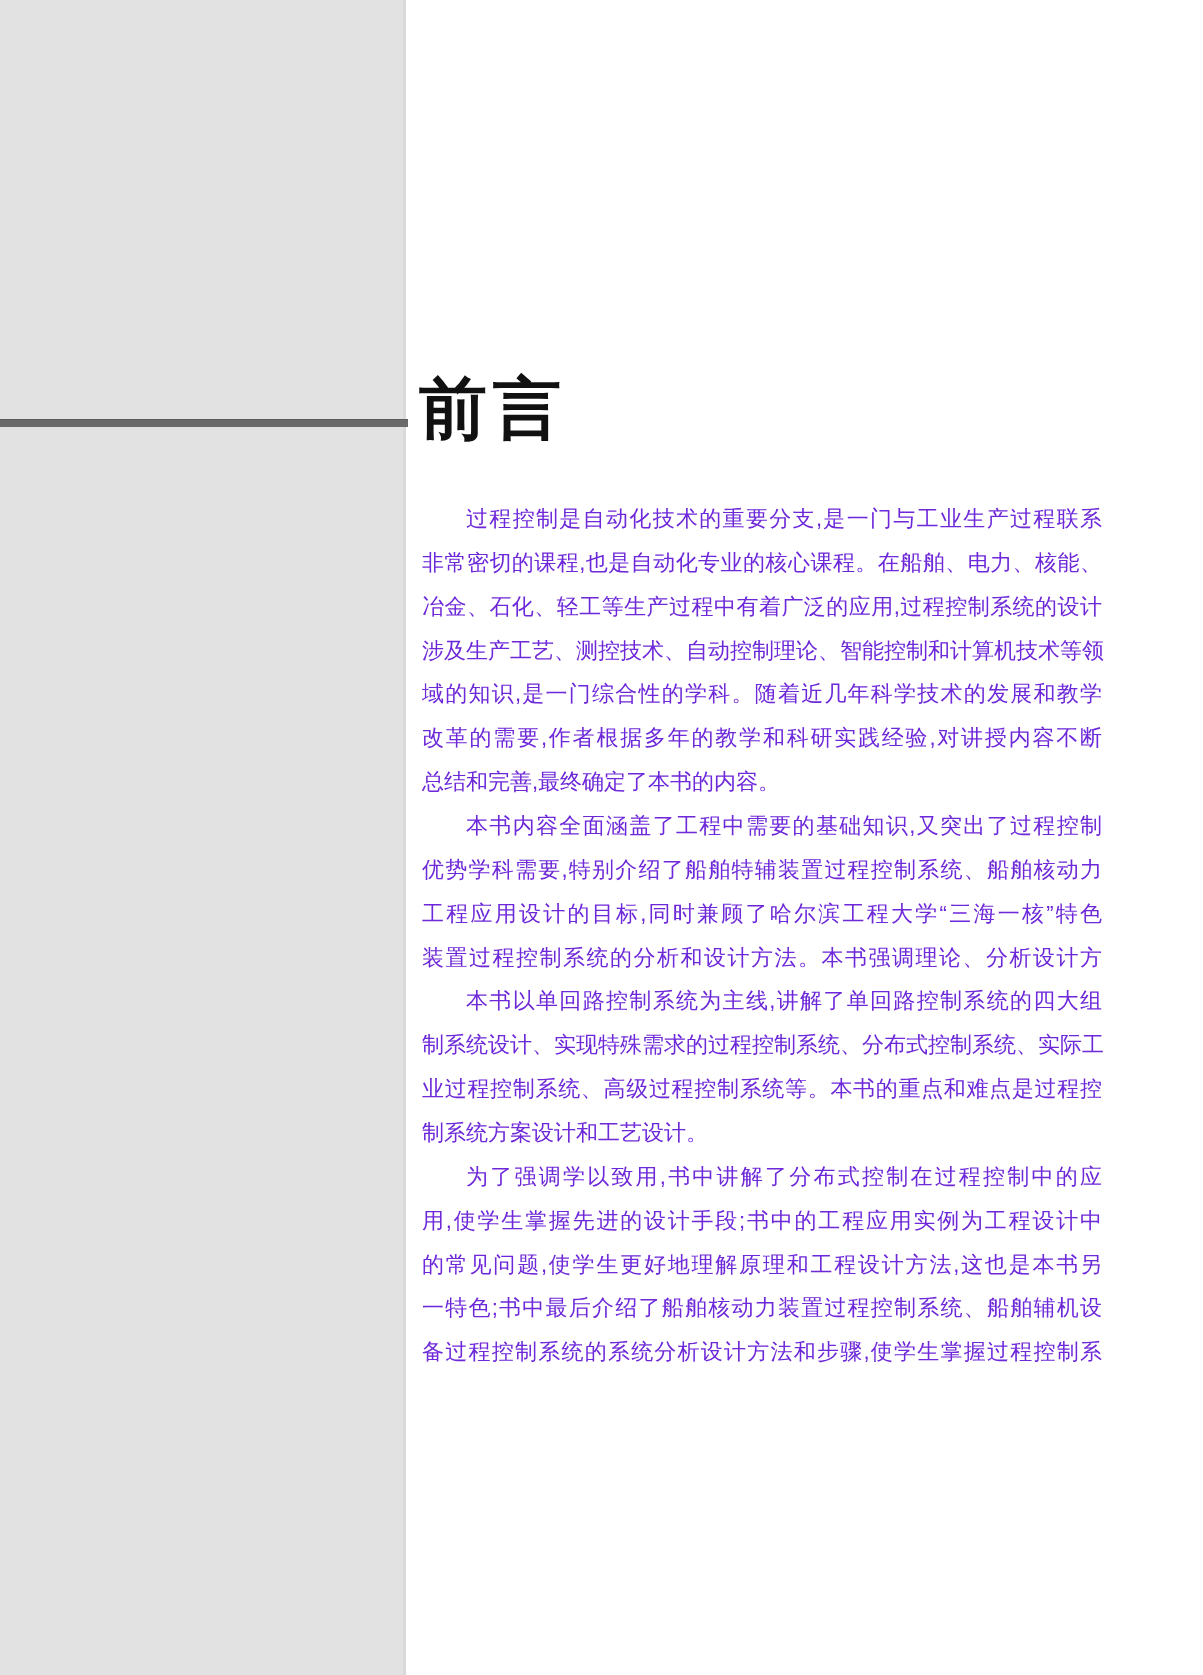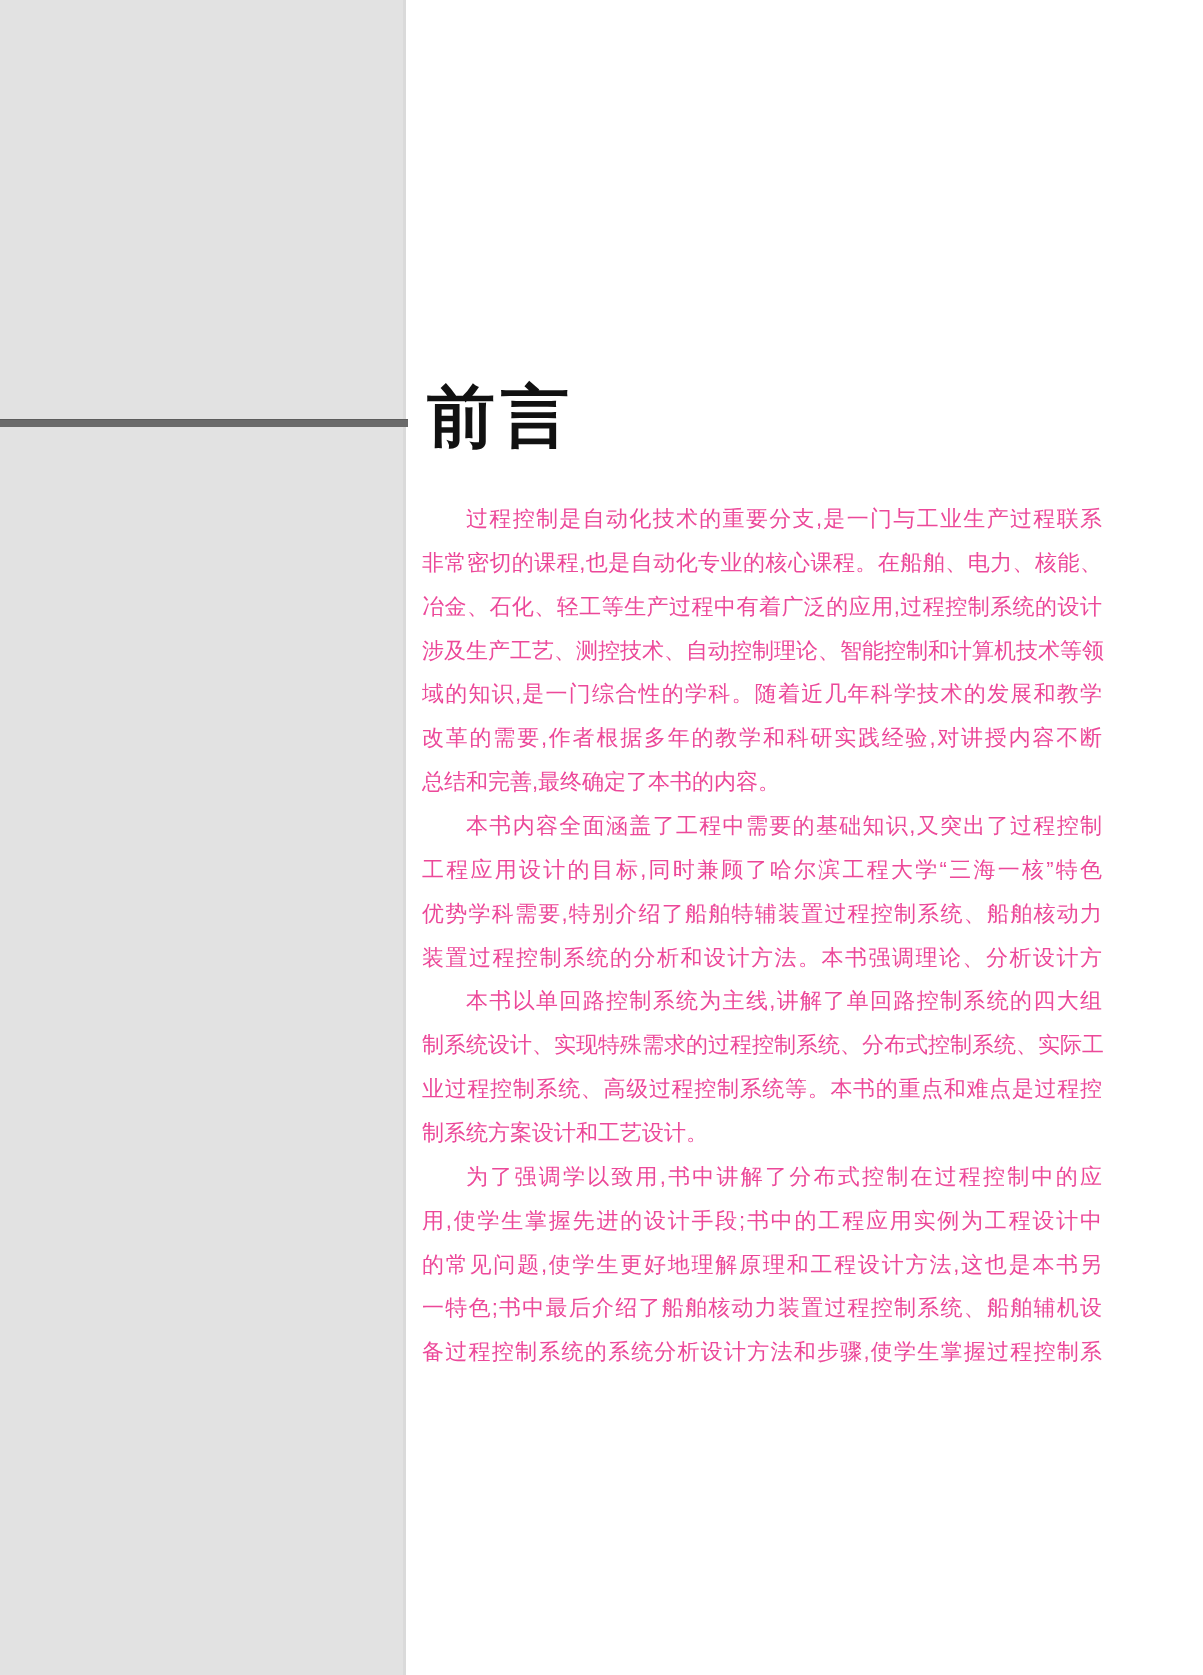--- a/index.html
+++ b/index.html
@@ -31,34 +31,34 @@
     width: 408px;
     height: 8px;
     background: #6a6a6a;
     border-top: 1px solid #5c5c5c;
     box-sizing: border-box;
   }
   .title {
     position: absolute;
     left: 419px;
     top: 373px;
-    margin: 8px;
+    margin: 0;
     font-size: 68px;
     line-height: 70px;
     font-weight: 700;
     letter-spacing: 6px;
     color: #111111;
     white-space: nowrap;
   }
   .body-text {
     position: absolute;
     left: 422px;
     top: 497px;
     width: 680px;
-    color: #ec4899;
+    color: #6d28d9;
   }
   .ln {
     font-size: 22px;
     line-height: 43.86px;
     height: 43.86px;
     text-align: justify;
     text-align-last: justify;
     text-justify: inter-character;
     white-space: nowrap;
     letter-spacing: 0;
@@ -81,22 +81,22 @@
   <div class="body-text">
     <div class="ln indent">过程控制是自动化技术的重要分支,是一门与工业生产过程联系</div>
     <div class="ln">非常密切的课程,也是自动化专业的核心课程。在船舶、电力、核能、</div>
     <div class="ln">冶金、石化、轻工等生产过程中有着广泛的应用,过程控制系统的设计</div>
     <div class="ln">涉及生产工艺、测控技术、自动控制理论、智能控制和计算机技术等领</div>
     <div class="ln">域的知识,是一门综合性的学科。随着近几年科学技术的发展和教学</div>
     <div class="ln">改革的需要,作者根据多年的教学和科研实践经验,对讲授内容不断</div>
     <div class="ln para-end">总结和完善,最终确定了本书的内容。</div>
 
     <div class="ln indent">本书内容全面涵盖了工程中需要的基础知识,又突出了过程控制</div>
+    <div class="ln">优势学科需要,特别介绍了船舶特辅装置过程控制系统、船舶核动力</div>
     <div class="ln">工程应用设计的目标,同时兼顾了哈尔滨工程大学“三海一核”特色</div>
-    <div class="ln">优势学科需要,特别介绍了船舶特辅装置过程控制系统、船舶核动力</div>
     <div class="ln">装置过程控制系统的分析和设计方法。本书强调理论、分析设计方</div>
 
     <div class="ln indent">本书以单回路控制系统为主线,讲解了单回路控制系统的四大组</div>
     <div class="ln">制系统设计、实现特殊需求的过程控制系统、分布式控制系统、实际工</div>
     <div class="ln">业过程控制系统、高级过程控制系统等。本书的重点和难点是过程控</div>
     <div class="ln para-end">制系统方案设计和工艺设计。</div>
 
     <div class="ln indent">为了强调学以致用,书中讲解了分布式控制在过程控制中的应</div>
     <div class="ln">用,使学生掌握先进的设计手段;书中的工程应用实例为工程设计中</div>
     <div class="ln">的常见问题,使学生更好地理解原理和工程设计方法,这也是本书另</div>

